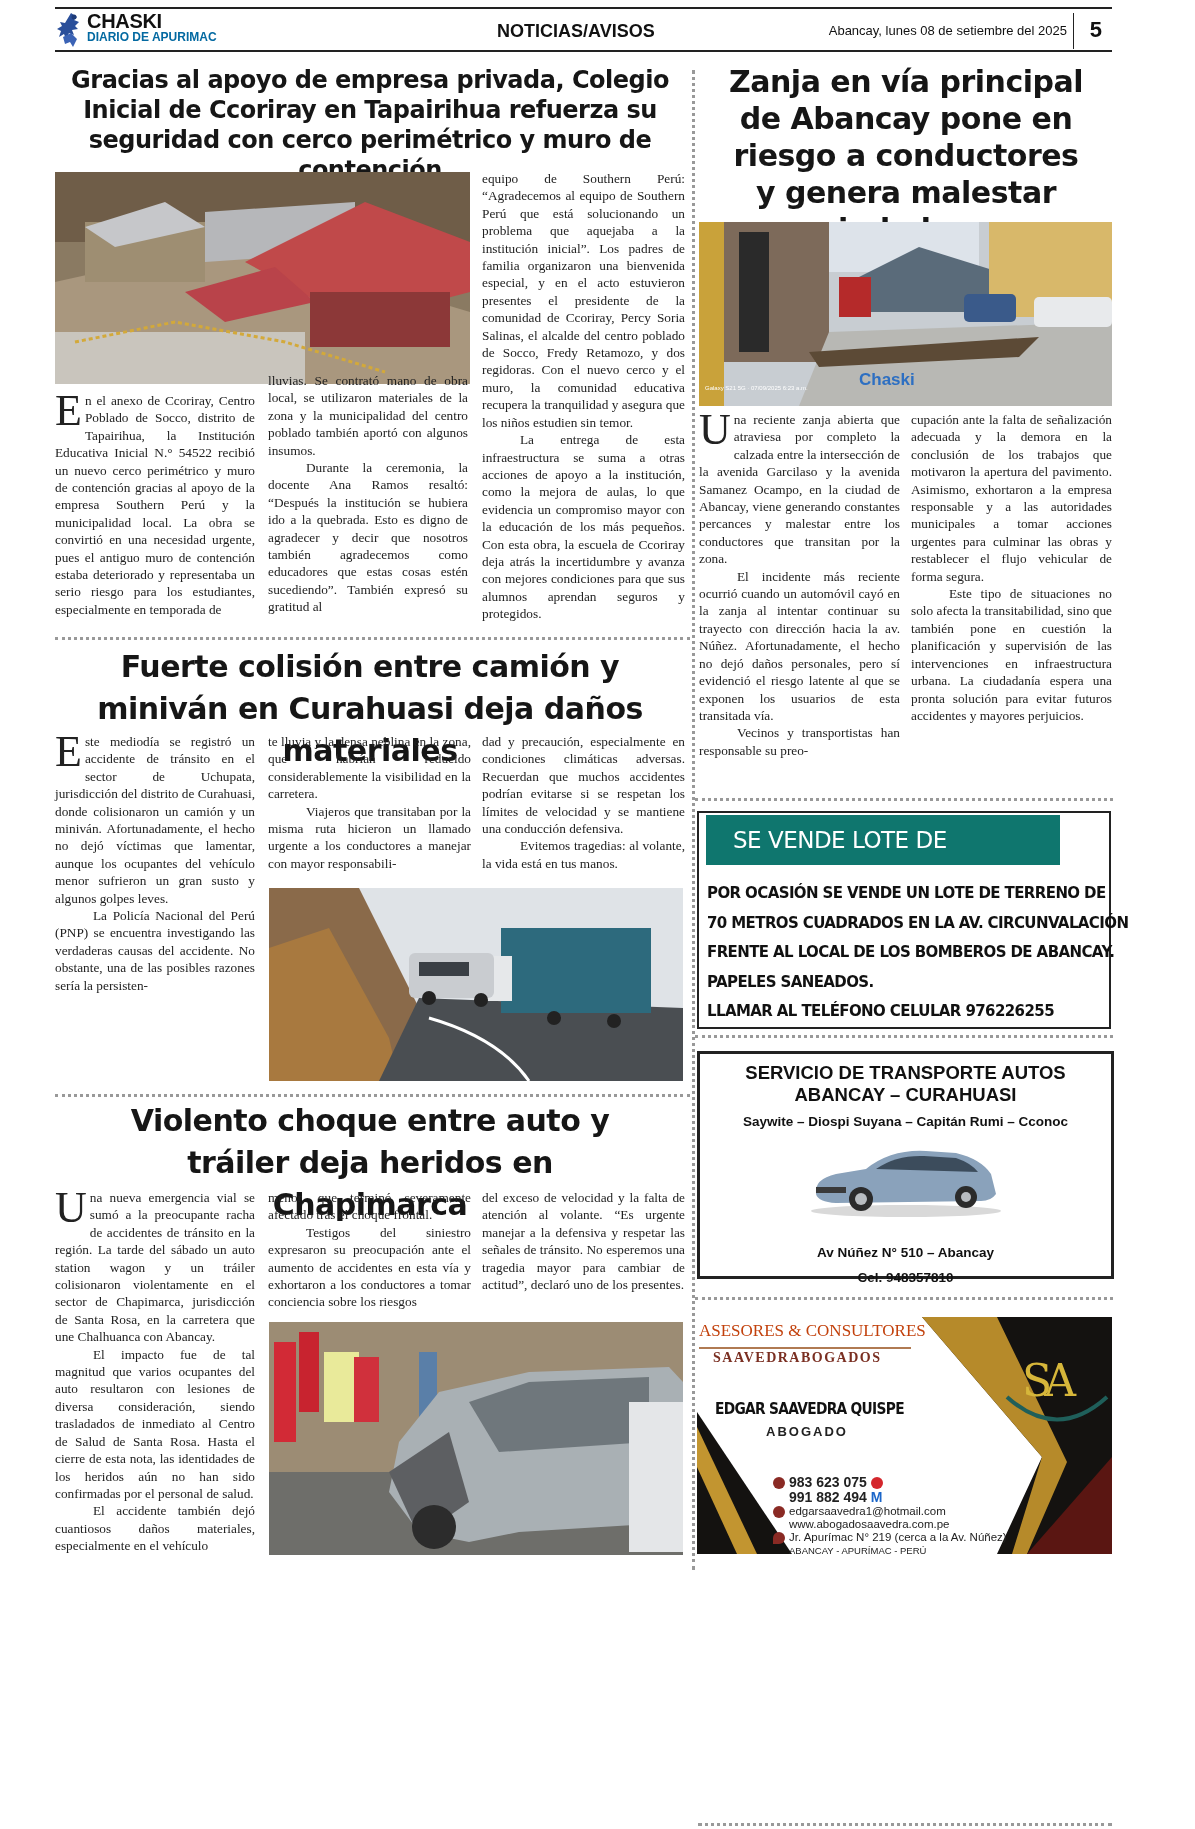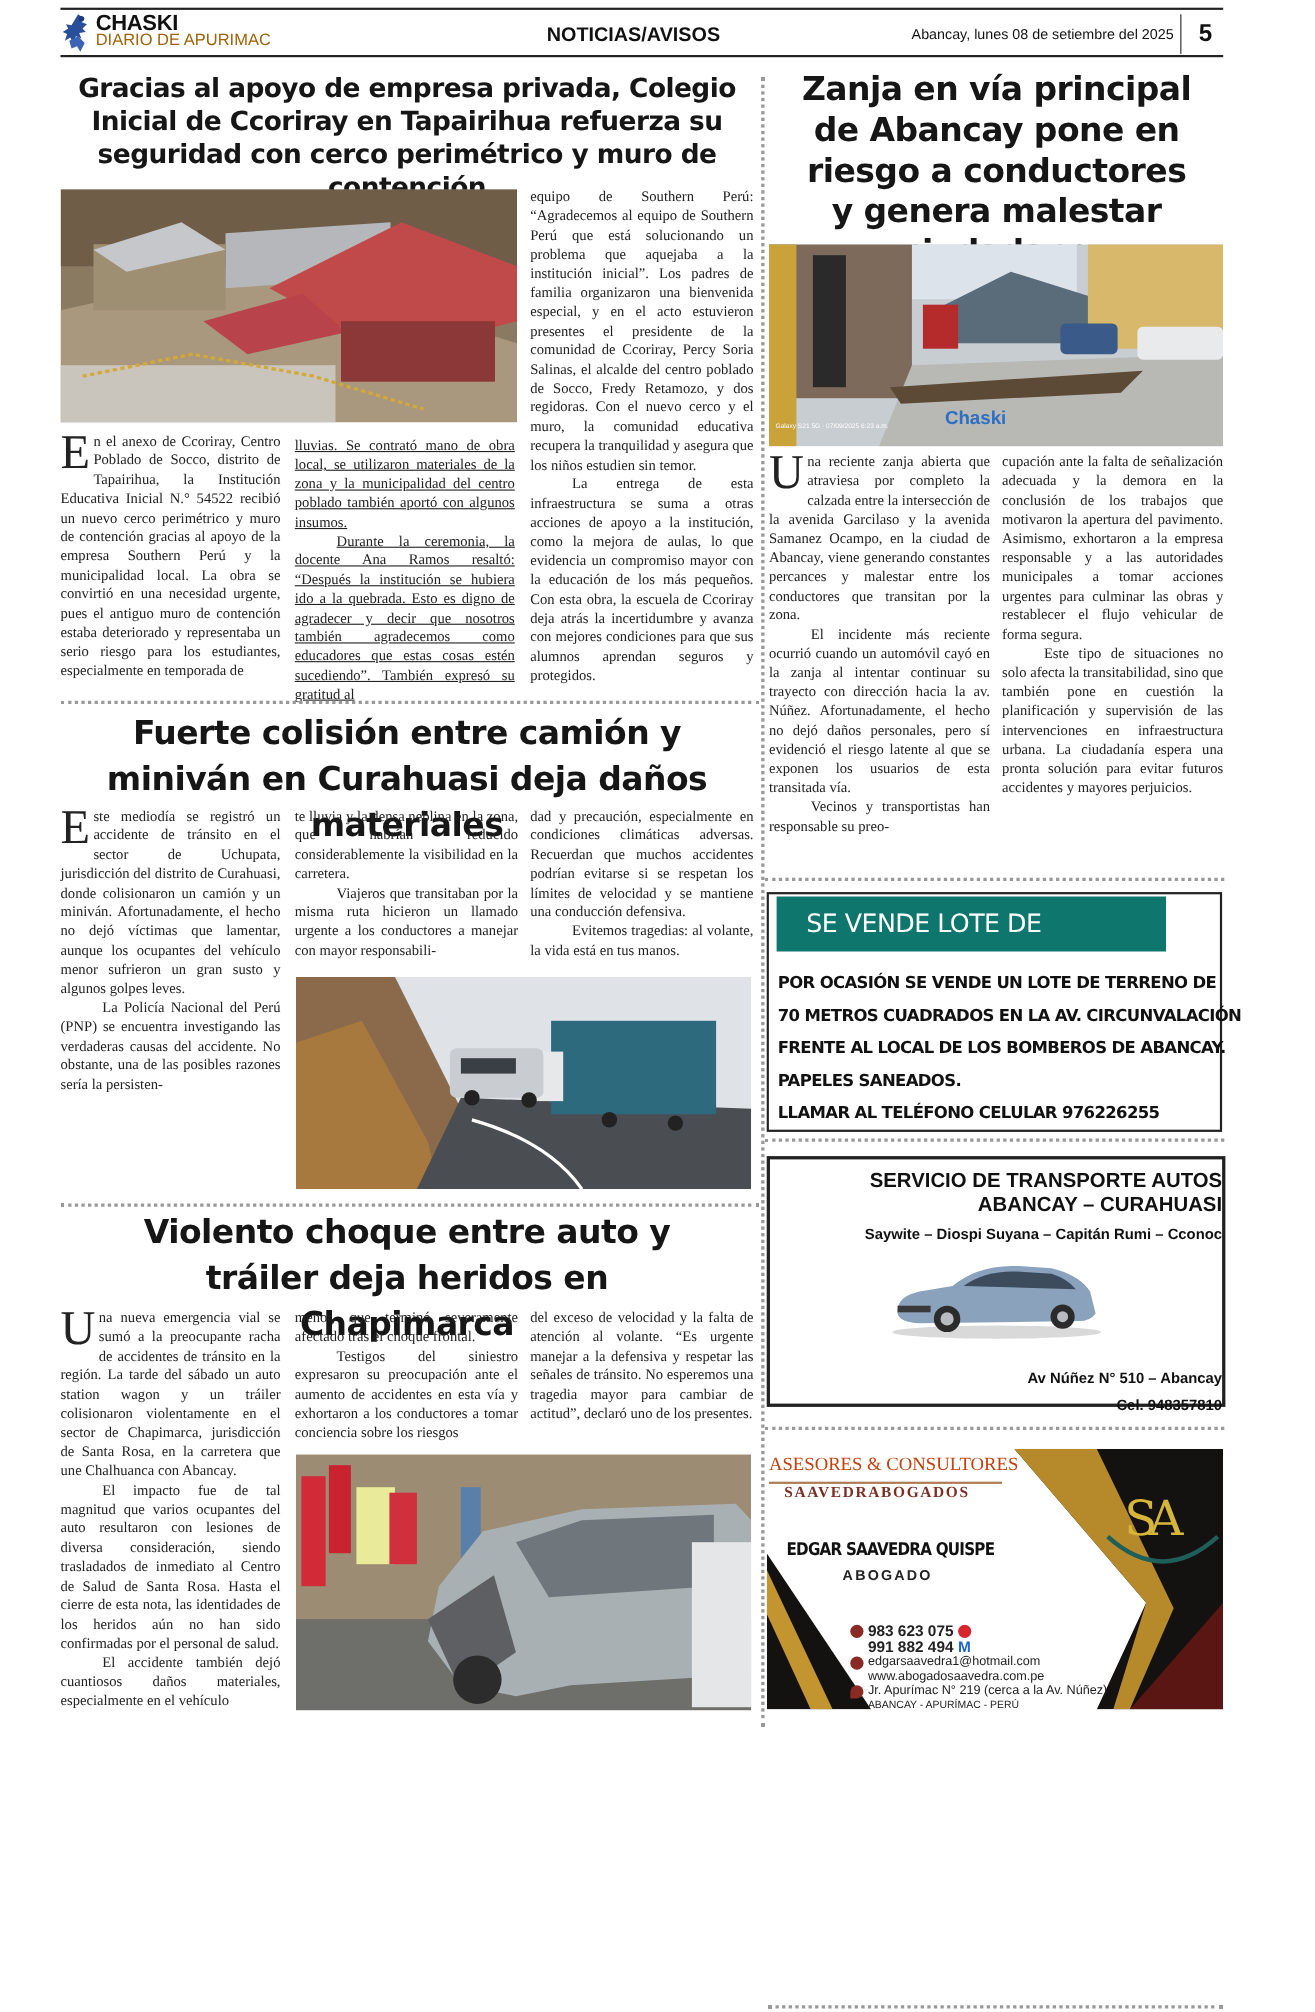--- a/index.html
+++ b/index.html
@@ -5,21 +5,21 @@
   * { box-sizing: border-box; margin: 0; padding: 0; }
   html, body { width: 1195px; height: 1829px; background: #ffffff; overflow: hidden; }
   body { position: relative; font-family: "Liberation Serif", serif; color: #1a1a1a; }
 
   
   .masthead { position: absolute; left: 55px; top: 7px; width: 1057px; height: 45px;
     border-top: 2px solid #222; border-bottom: 2px solid #222; }
   .logo-mark { position: absolute; left: 2px; top: 2px; width: 28px; height: 38px; }
   .brand { position: absolute; left: 32px; top: 3px; font-family: "Liberation Sans", sans-serif; }
   .brand-name { font-size: 20px; font-weight: bold; line-height: 18px; color: #111; letter-spacing: -0.3px; }
-  .brand-sub { font-size: 15px; line-height: 14px; color: #a16207; }
+  .brand-sub { font-size: 12px; line-height: 14px; color: #0369a1; font-weight: bold; }
   .section-title { position: absolute; left: 442px; top: 12px; font-family: "Liberation Sans", sans-serif;
     font-weight: bold; font-size: 18px; color: #111; }
   .dateline { position: absolute; right: 45px; top: 14px; font-family: "Liberation Sans", sans-serif;
     font-size: 13px; color: #111; }
   .page-sep { position: absolute; right: 38px; top: 4px; width: 1px; height: 36px; background: #222; }
   .page-num { position: absolute; right: 10px; top: 8px; font-family: "Liberation Sans", sans-serif;
     font-size: 22px; font-weight: bold; color: #111; }
 
   
   .headline { position: absolute; font-family: "DejaVu Sans", sans-serif; font-weight: bold;
@@ -32,21 +32,21 @@
   .dotted-v { position: absolute; width: 0; border-left: 3px dotted #999; }
   .photo { position: absolute; overflow: hidden; }
 
   
   .ad-lote { position: absolute; left: 697px; top: 811px; width: 414px; height: 218px; border: 2px solid #222; }
   .ad-lote-banner { position: absolute; left: 7px; top: 2px; width: 354px; height: 50px; background: #0f766e;
     color: #fff; font-family: "DejaVu Sans", sans-serif; font-size: 23px; line-height: 50px; padding-left: 27px; letter-spacing: -0.5px; }
   .ad-lote-text { position: absolute; left: 8px; top: 66px; width: 400px; font-family: "DejaVu Sans", sans-serif;
     font-weight: bold; font-size: 15px; line-height: 29.5px; color: #111; letter-spacing: -0.6px; white-space: nowrap; }
 
-  .ad-trans { position: absolute; left: 697px; top: 1051px; width: 417px; height: 228px; border: 3px solid #222; text-align: right;
+  .ad-trans { position: absolute; left: 697px; top: 1051px; width: 417px; height: 228px; border: 3px solid #222; text-align: center;
     font-family: "Liberation Sans", sans-serif; color: #111; }
   .ad-trans-title { margin-top: 8px; font-weight: bold; font-size: 18.5px; line-height: 22px; }
   .ad-trans-routes { margin-top: 8px; font-weight: bold; font-size: 13.5px; }
   .ad-trans-car { position: relative; width: 200px; height: 80px; margin: 10px auto 0; }
   .ad-trans-addr { margin-top: 26px; font-weight: bold; font-size: 13.5px; }
   .ad-trans-cel { margin-top: 10px; font-weight: bold; font-size: 13.5px; }
 
   .ad-law { position: absolute; left: 697px; top: 1317px; width: 415px; height: 237px; overflow: hidden; background: #fff; }
   .law-firm1 { position: absolute; left: 2px; top: 4px; font-family: "Liberation Serif", serif; font-size: 17px; color: #c2410c; }
   .law-rule { position: absolute; left: 2px; top: 30px; width: 212px; height: 2px; background: #b07a52; }
@@ -95,21 +95,21 @@
       <rect x="30" y="50" width="120" height="60" fill="#9e8e72"></rect>
       <polygon points="30,55 110,30 150,55 60,75" fill="#c6c7ca"></polygon>
       <rect x="0" y="160" width="250" height="52" fill="#c9c5bd"></rect>
       <polyline points="20,170 120,150 230,170 330,200" stroke="#d3a93a" stroke-width="3" fill="none" stroke-dasharray="4 3"></polyline>
     </svg>
   </div>
 
   <div class="col" style="left:55px; top:392px; width:200px;">
     <p><span class="dropcap">E</span><span>n el anexo de Ccoriray, Centro Poblado de Socco, distrito de Tapairihua, la Institución Educativa Inicial N.° 54522 recibió un nuevo cerco perimétrico y muro de contención gracias al apoyo de la empresa Southern Perú y la municipalidad local. La obra se convirtió en una necesidad urgente, pues el antiguo muro de contención estaba deteriorado y representaba un serio riesgo para los estudiantes, especialmente en temporada de</span></p>
   </div>
-  <div class="col" style="left:268px; top:396px; width:200px;text-decoration:underline;">
+  <div class="col" style="left:268px; top:372px; width:200px;">
     <p>lluvias. Se contrató mano de obra local, se utilizaron materiales de la zona y la municipalidad del centro poblado también aportó con algunos insumos.</p>
     <p>Durante la ceremonia, la docente Ana Ramos resaltó: “Después la institución se hubiera ido a la quebrada. Esto es digno de agradecer y decir que nosotros también agradecemos como educadores que estas cosas estén sucediendo”. También expresó su gratitud al</p>
   </div>
   <div class="col" style="left:482px; top:170px; width:203px;">
     <p>equipo de Southern Perú: “Agradecemos al equipo de Southern Perú que está solucionando un problema que aquejaba a la institución inicial”. Los padres de familia organizaron una bienvenida especial, y en el acto estuvieron presentes el presidente de la comunidad de Ccoriray, Percy Soria Salinas, el alcalde del centro poblado de Socco, Fredy Retamozo, y dos regidoras. Con el nuevo cerco y el muro, la comunidad educativa recupera la tranquilidad y asegura que los niños estudien sin temor.</p>
     <p>La entrega de esta infraestructura se suma a otras acciones de apoyo a la institución, como la mejora de aulas, lo que evidencia un compromiso mayor con la educación de los más pequeños. Con esta obra, la escuela de Ccoriray deja atrás la incertidumbre y avanza con mejores condiciones para que sus alumnos aprendan seguros y protegidos.</p>
   </div>
 </article>
 
 <div class="dotted-h" style="left:55px; top:637px; width:635px;"></div>

